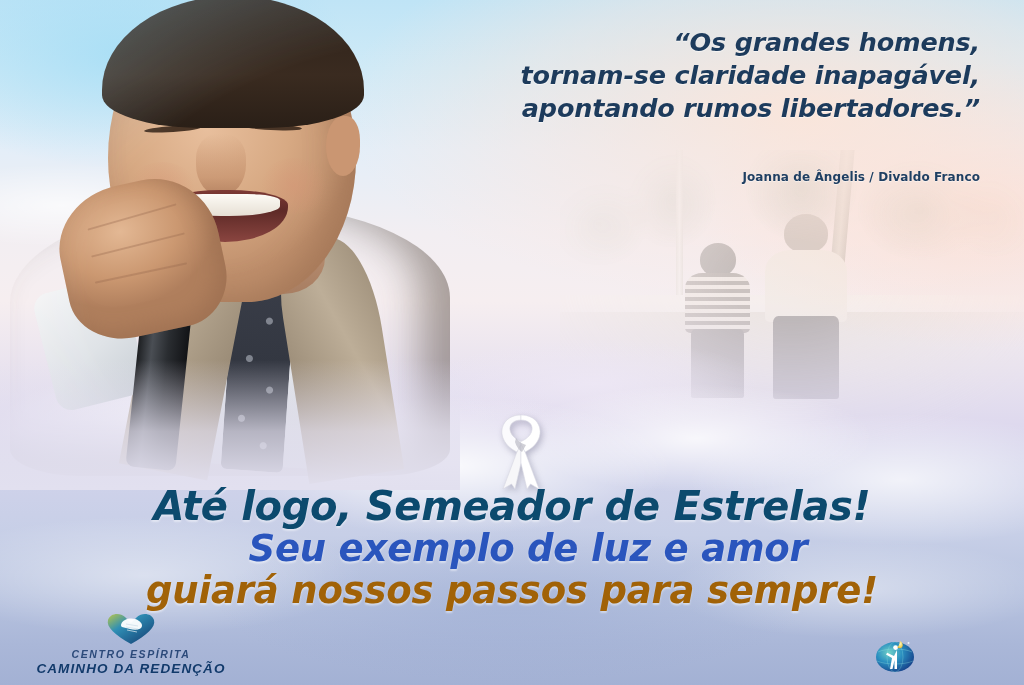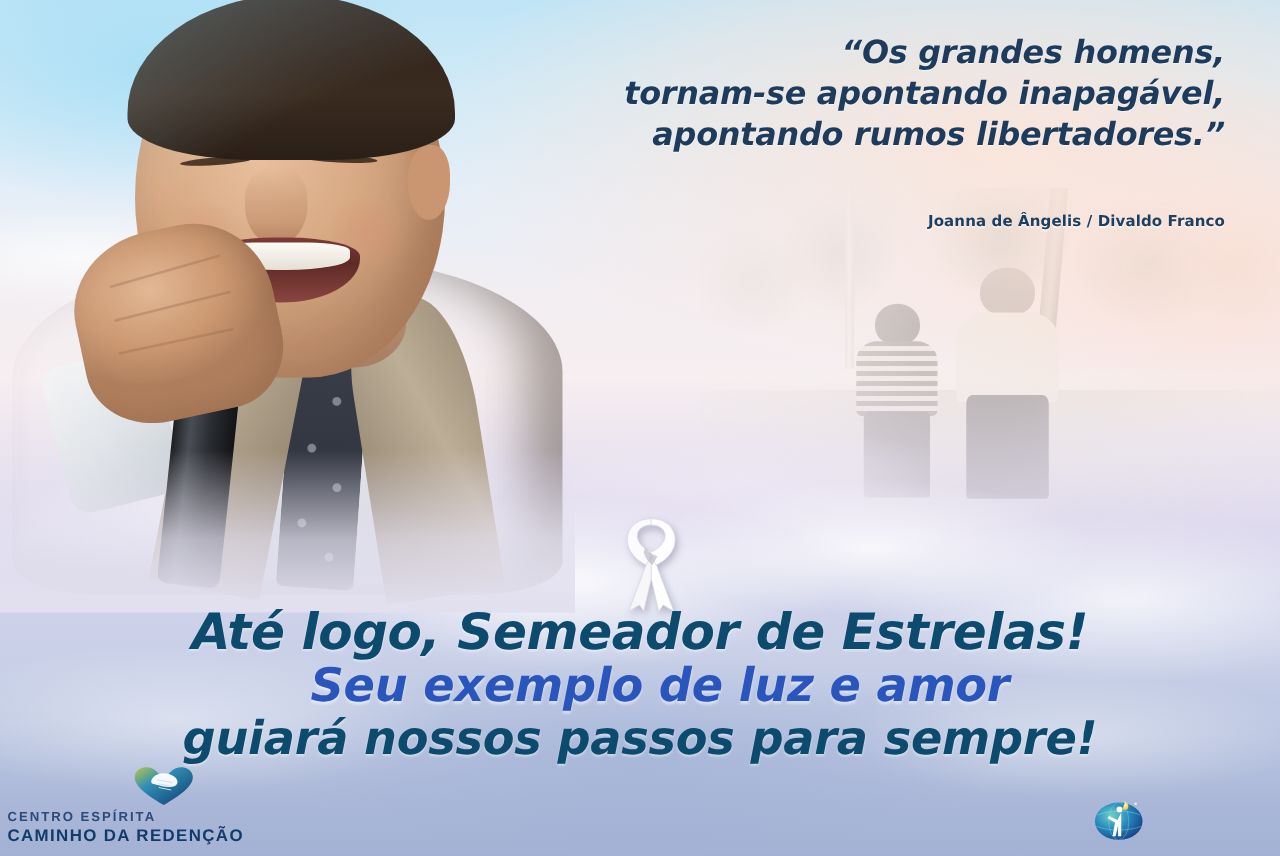--- a/index.html
+++ b/index.html
@@ -372,27 +372,29 @@
     font-weight: bold;
     font-style: italic;
   }
   .headline .h-line {
     display: block;
     white-space: nowrap;
     text-shadow: 0 2px 2px rgba(255,255,255,0.45);
   }
   .h1 { font-size: 40px; line-height: 44px; color: #0c4a6e; letter-spacing: -0.3px; }
   .h2 { font-size: 37px; line-height: 42px; color: #2a55bd; letter-spacing: -0.2px; margin-left: 32px; }
-  .h3 { font-size: 37px; line-height: 42px; color: #0c4a6e; letter-spacing: -0.2px; }
+  .h3 { font-size: 37px; line-height: 42px; color: #a16207; letter-spacing: -0.2px; }
 
   
   .logo {
     position: absolute;
     bottom: 8px;
+    text-align: center;
     font-family: "Liberation Sans", sans-serif;
+    font-style: italic;
   }
   .logo-left  { left: 6px;  width: 250px; }
   .logo-right { right: 4px; width: 250px; }
 
   .logo-mark { display: block; margin: 0 auto 3px; }
 
   .logo-t1 {
     display: block;
     font-size: 10.5px;
     font-weight: bold;
@@ -465,21 +467,21 @@
       <div class="p-hand"></div>
       <div class="p-finger f1"></div>
       <div class="p-finger f2"></div>
       <div class="p-finger f3"></div>
     </div>
   </div>
   <div class="portrait-fade-bottom"></div>
 
   <div class="quote">
     <span class="q-line">“Os grandes homens,</span>
-    <span class="q-line">tornam-se apontando inapagável,</span>
+    <span class="q-line">tornam-se claridade inapagável,</span>
     <span class="q-line">apontando rumos libertadores.”</span>
   </div>
   <div class="quote-credit">Joanna de Ângelis / Divaldo Franco</div>
 
   <svg class="ribbon" viewBox="0 0 64 78">
     <path d="M32 30 L14 78 L22.5 73 L26 78 L32 52 Z" fill="#f7f7f9" stroke="#d9d9e2" stroke-width="0.6"></path>
     <path d="M32 30 L50 78 L41.5 73 L38 78 L32 52 Z" fill="#ffffff" stroke="#dcdce5" stroke-width="0.6"></path>
     <path d="M32 4 C17 4 10 16 14 27 C17 35 24 39 28 41 L33 31 C28 29 22 25 21 19 C20 13 25 9 32 9 Z" fill="#fbfbfd" stroke="#dadae3" stroke-width="0.6"></path>
     <path d="M32 4 C47 4 54 16 50 27 C47 35 40 39 36 41 L31 31 C36 29 42 25 43 19 C44 13 39 9 32 9 Z" fill="#ffffff" stroke="#dcdce5" stroke-width="0.6"></path>
     <path d="M27 27 C30 31 34 33 37 34 L33 41 C30 39 27 35 26 31 Z" fill="#a9a9b6" opacity="0.55"></path>

